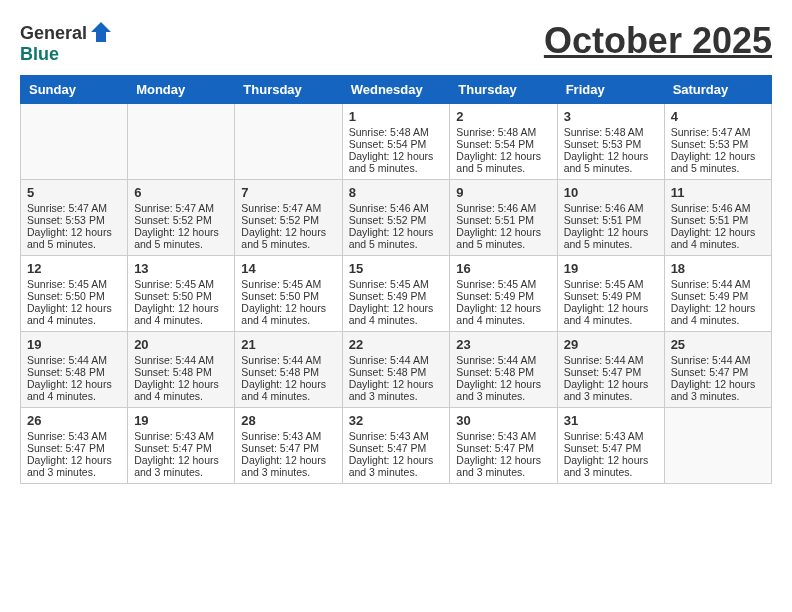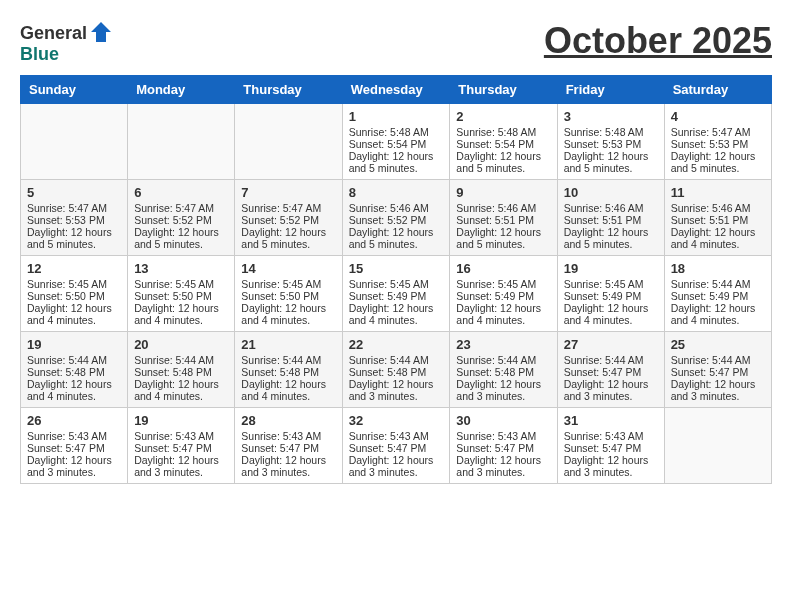--- a/index.html
+++ b/index.html
@@ -259,21 +259,21 @@
           <div>Sunset: 5:48 PM</div>
           <div>Daylight: 12 hours and 3 minutes.</div>
         </td>
         <td>
           <span class="day-num">23</span>
           <div>Sunrise: 5:44 AM</div>
           <div>Sunset: 5:48 PM</div>
           <div>Daylight: 12 hours and 3 minutes.</div>
         </td>
         <td>
-          <span class="day-num">27</span>
+          <span class="day-num">29</span>
           <div>Sunrise: 5:44 AM</div>
           <div>Sunset: 5:47 PM</div>
           <div>Daylight: 12 hours and 3 minutes.</div>
         </td>
         <td>
           <span class="day-num">25</span>
           <div>Sunrise: 5:44 AM</div>
           <div>Sunset: 5:47 PM</div>
           <div>Daylight: 12 hours and 3 minutes.</div>
         </td>

